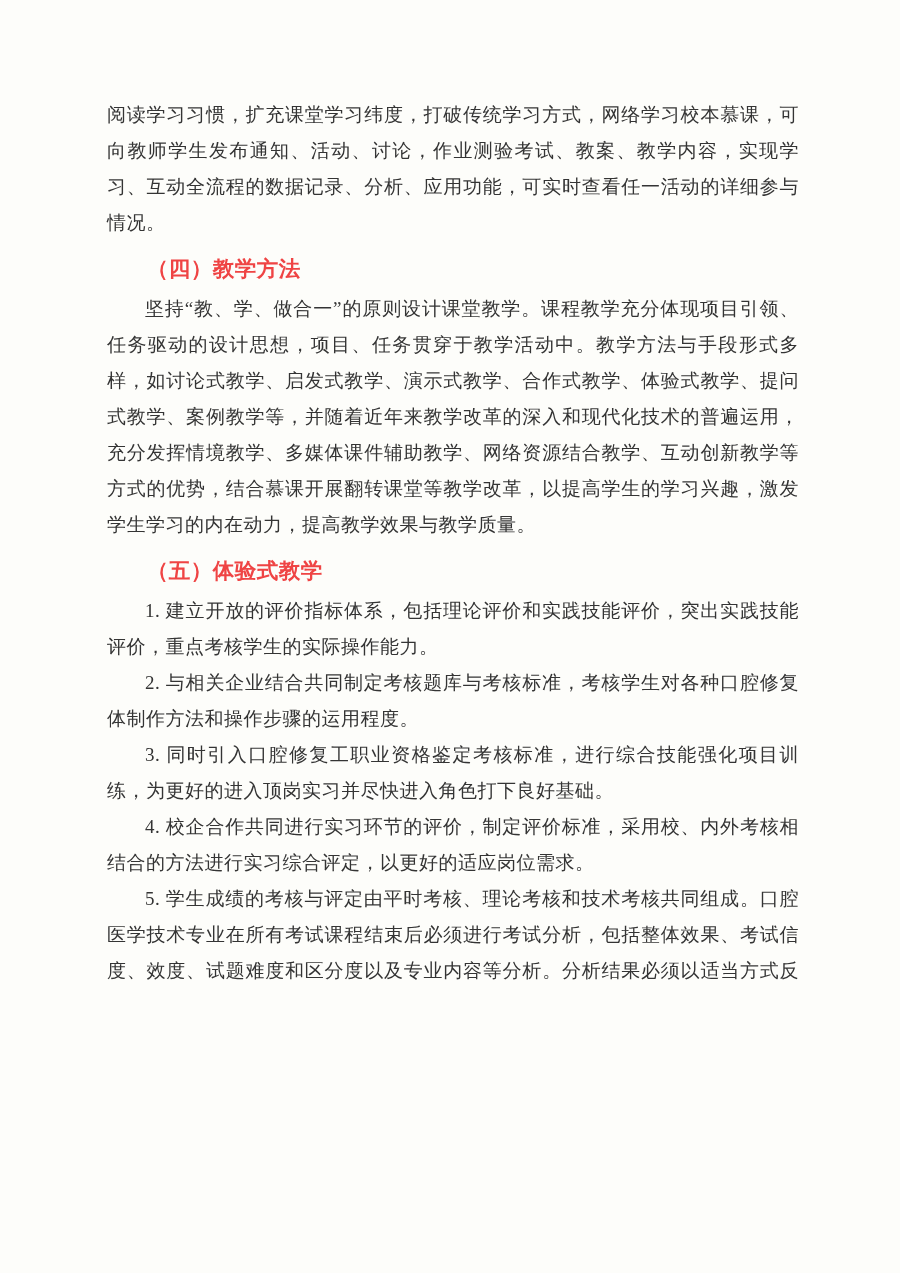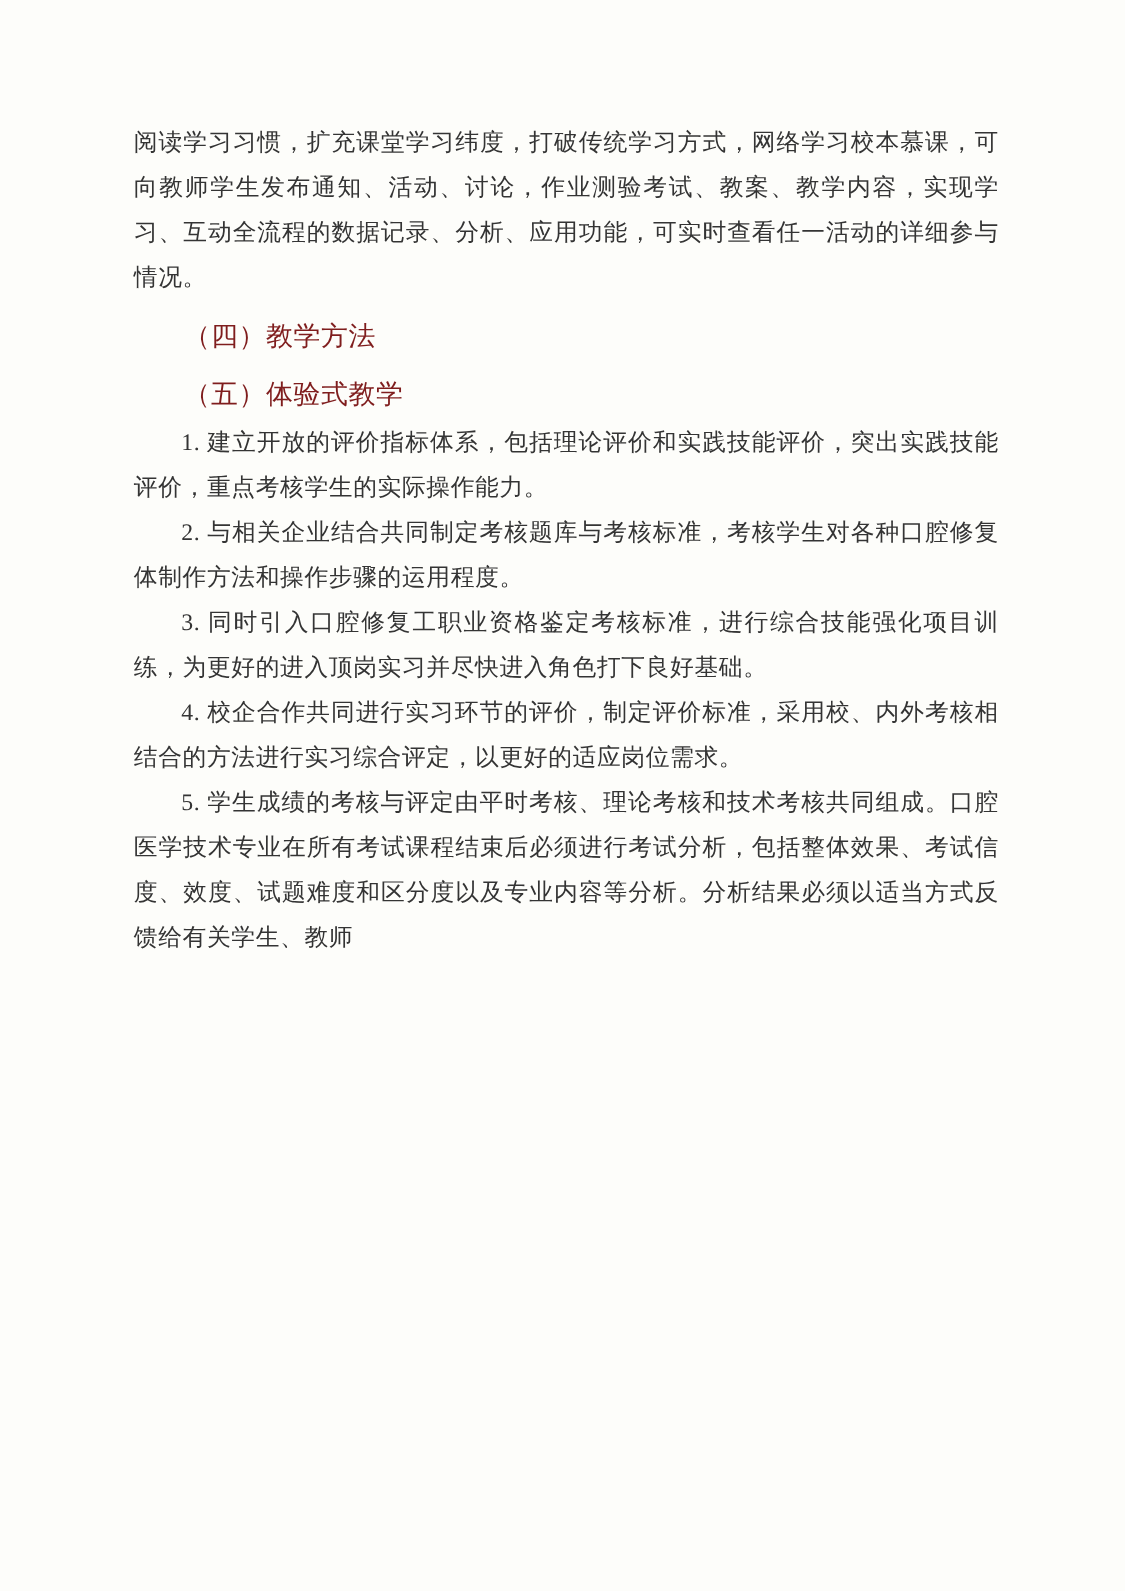--- a/index.html
+++ b/index.html
@@ -30,22 +30,22 @@
     text-indent: 2em;
     letter-spacing: 0.5px;
   }
   .content p.continuation {
     text-indent: 0;
   }
   .content h2 {
     margin: 10px 0 4px 0;
     font-size: 21.5px;
     line-height: 36px;
-    font-weight: normal;
-    color: #7f1d1d;
+    font-weight: bold;
+    color: #ef4444;
     text-indent: 1.85em;
     letter-spacing: 0.5px;
   }
   .page-number {
     position: absolute;
     top: 1176px;
     left: 0;
     width: 100%;
     text-align: center;
     font-size: 20px;
@@ -53,20 +53,21 @@
     letter-spacing: 1px;
   }
 </style>
 </head>
 <body>
 
 <div class="page">
   <div class="content">
     <p class="continuation">阅读学习习惯，扩充课堂学习纬度，打破传统学习方式，网络学习校本慕课，可向教师学生发布通知、活动、讨论，作业测验考试、教案、教学内容，实现学习、互动全流程的数据记录、分析、应用功能，可实时查看任一活动的详细参与情况。</p>
     <h2>（四）教学方法</h2>
+    <p>坚持“教、学、做合一”的原则设计课堂教学。课程教学充分体现项目引领、任务驱动的设计思想，项目、任务贯穿于教学活动中。教学方法与手段形式多样，如讨论式教学、启发式教学、演示式教学、合作式教学、体验式教学、提问式教学、案例教学等，并随着近年来教学改革的深入和现代化技术的普遍运用，充分发挥情境教学、多媒体课件辅助教学、网络资源结合教学、互动创新教学等方式的优势，结合慕课开展翻转课堂等教学改革，以提高学生的学习兴趣，激发学生学习的内在动力，提高教学效果与教学质量。</p>
     <h2>（五）体验式教学</h2>
     <p>1. 建立开放的评价指标体系，包括理论评价和实践技能评价，突出实践技能评价，重点考核学生的实际操作能力。</p>
     <p>2. 与相关企业结合共同制定考核题库与考核标准，考核学生对各种口腔修复体制作方法和操作步骤的运用程度。</p>
     <p>3. 同时引入口腔修复工职业资格鉴定考核标准，进行综合技能强化项目训练，为更好的进入顶岗实习并尽快进入角色打下良好基础。</p>
     <p>4. 校企合作共同进行实习环节的评价，制定评价标准，采用校、内外考核相结合的方法进行实习综合评定，以更好的适应岗位需求。</p>
     <p>5. 学生成绩的考核与评定由平时考核、理论考核和技术考核共同组成。口腔医学技术专业在所有考试课程结束后必须进行考试分析，包括整体效果、考试信度、效度、试题难度和区分度以及专业内容等分析。分析结果必须以适当方式反馈给有关学生、教师</p>
   </div>
   <div class="page-number">22</div>
 </div>
 

